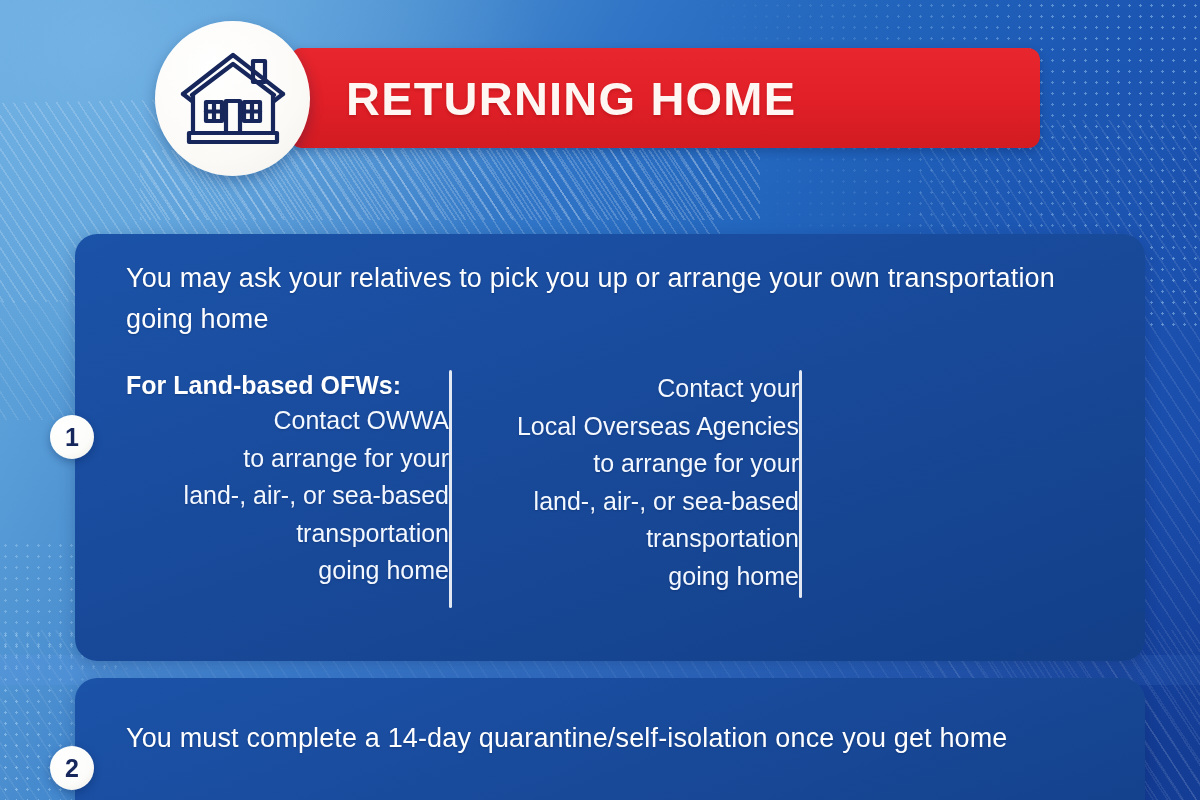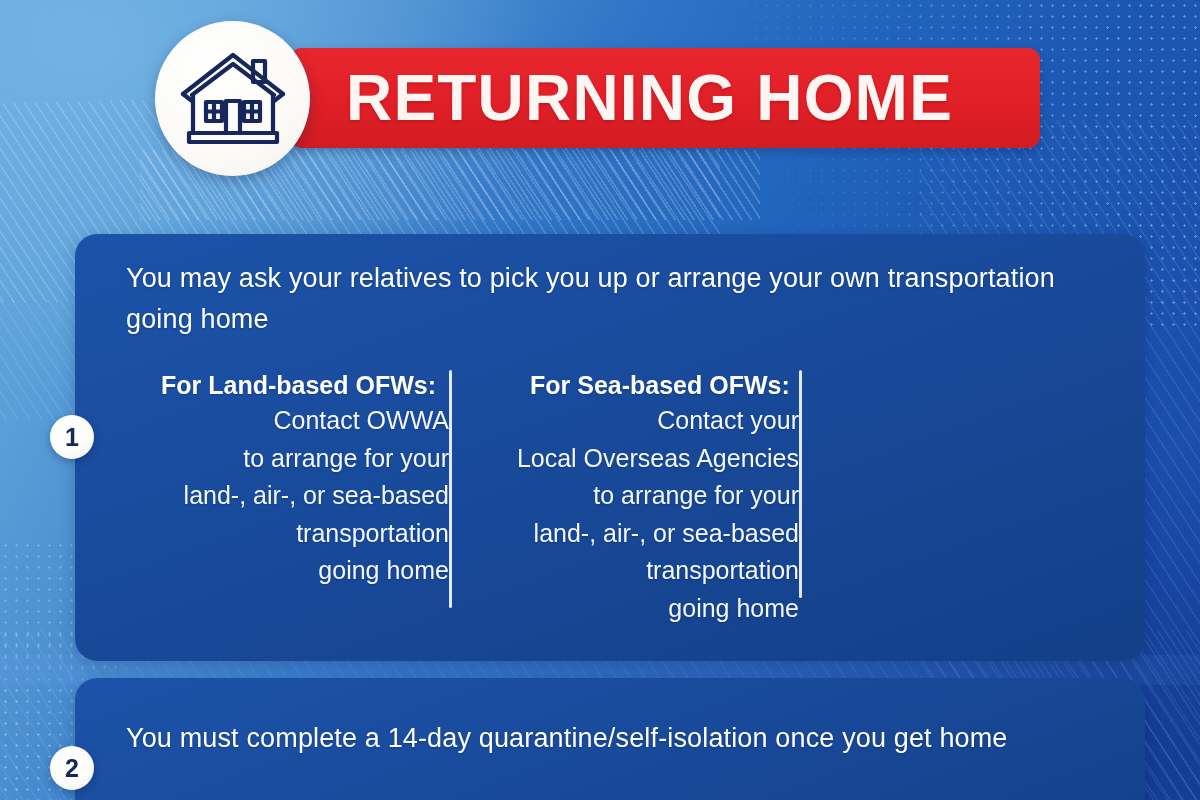--- a/index.html
+++ b/index.html
@@ -98,21 +98,21 @@
 
   .title-banner {
     position:absolute; left:291px; top:48px; width:749px; height:100px;
     background:linear-gradient(180deg,#e8262d 0%, #e01f27 55%, #d21b22 100%);
     border-radius:10px 12px 12px 10px;
     box-shadow:0 4px 10px rgba(0,30,80,0.28);
     display:flex; align-items:center;
   }
   .title-text {
     color:#fdf6f2;
-    font-size:64px;
+    font-size:47px;
     font-weight:bold;
     letter-spacing:1.2px;
     padding-left:55px;
     line-height:1;
     white-space:nowrap;
     text-shadow:0 2px 3px rgba(120,0,0,0.25);
   }
 
   .icon-circle {
     position:absolute; left:155px; top:21px; width:155px; height:155px;
@@ -162,21 +162,20 @@
   #divider-1 { left:449px; top:370px; height:238px; }
   #divider-2 { left:799px; top:370px; height:228px; }
 
   .col-title {
     color:#ffffff;
     font-size:25px;
     font-weight:bold;
     line-height:1.24;
     margin-bottom:1px;
     text-shadow:0 1px 2px rgba(0,20,60,0.28);
-    margin-left:35px;
   }
   .col-body {
     color:#f4f8ff;
     font-size:25px;
     font-weight:normal;
     line-height:1.50;
     white-space:pre-line;
     text-shadow:0 1px 2px rgba(0,20,60,0.26);
     text-align:right;
   }
@@ -261,21 +260,20 @@
     <div class="col col-1">
       <div class="col-title">For Land-based OFWs:</div>
       <div class="col-body">Contact OWWA
 to arrange for your
 land-, air-, or sea-based
 transportation
 going home</div>
     </div>
 
     <div class="col col-2">
-      <div class="col-title">For Sea-based OFWs:</div>
       <div class="col-body">Contact your
 Local Overseas Agencies
 to arrange for your
 land-, air-, or sea-based
 transportation
 going home</div>
     </div>
 
 
   </div>

